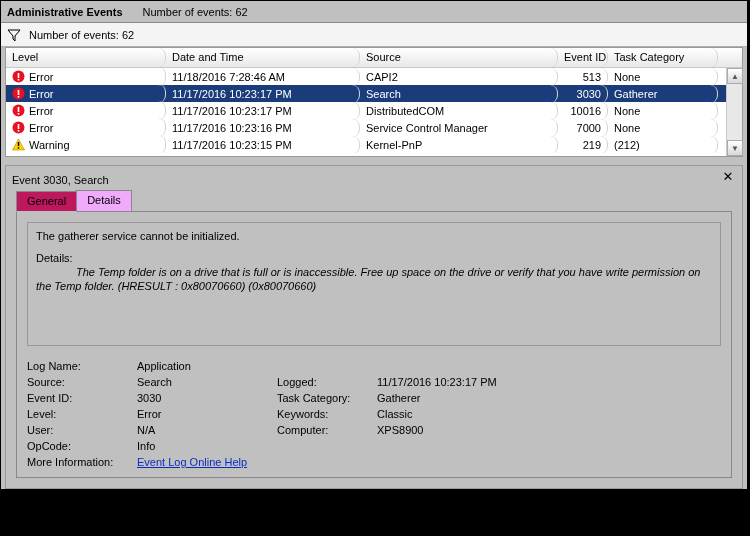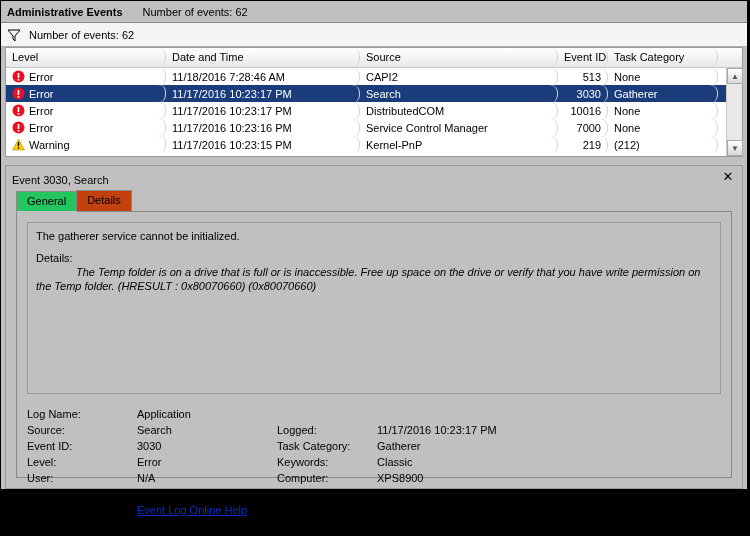--- a/index.html
+++ b/index.html
@@ -27,25 +27,25 @@
   .ico-err { width:13px;height:13px;display:inline-block; }
   .ico-warn{ width:13px;height:13px;display:inline-block; }
   .scroll-track { position: absolute; right:0; top:20px; bottom:0; width:16px; background:#e8e8e8; border-left:1px solid #c8c8c8;}
   .scroll-btn { width:16px;height:16px;background:linear-gradient(#fff,#d8d8d8);border:1px solid #aaa;display:flex;align-items:center;justify-content:center;font-size:8px;color:#555;}
   .scroll-btn.bottom{position:absolute;bottom:0;}
 
   .details-pane { border:1px solid #999; margin: 8px 4px 4px; height: 324px; background:#c0c0c0; position:relative;}
   .details-title { height:20px; display:flex; align-items:flex-end; padding:0 6px; background:#c0c0c0; justify-content:space-between;}
   .close-x { width:16px; height:16px; font-family:Arial; font-size:13px; line-height:14px; text-align:center; cursor:default;}
   .tabs { display:flex; margin: 4px 0 0 10px; position:relative; z-index:2;}
-  .tab { background:#c2410c; border:1px solid #888; border-bottom:none; padding:3px 10px 4px; margin-right:-1px; font-size:11px;}
-  .tab.active { background:#22c55e; border-bottom:1px solid #c0c0c0; position:relative; top:1px;}
+  .tab { background:#f0abfc; border:1px solid #888; border-bottom:none; padding:3px 10px 4px; margin-right:-1px; font-size:11px;}
+  .tab.active { background:#be185d; border-bottom:1px solid #c0c0c0; position:relative; top:1px;}
   .tab-body { border:1px solid #888; margin:0 10px 10px; padding:10px; background:#c0c0c0; position:absolute; top:45px; left:0; right:0; bottom:0;}
 
-  .msg-box { border:1px solid #999; background:#c0c0c0; padding:6px 8px; height:172px; overflow:hidden; font-size:11px; line-height:14px;}
+  .msg-box { border:1px solid #999; background:#c0c0c0; padding:6px 8px; height:124px; overflow:hidden; font-size:11px; line-height:14px;}
   .msg-box p { margin-bottom:8px; }
 
   .kv-grid { margin-top:14px; display:grid; grid-template-columns: 110px 140px 100px 240px; row-gap:4px; font-size:11px;}
   .kv-grid .k { }
   .kv-grid .v { }
   .link { color:#0a2ec2; text-decoration:underline; }
 
   
 </style>
 </head>

